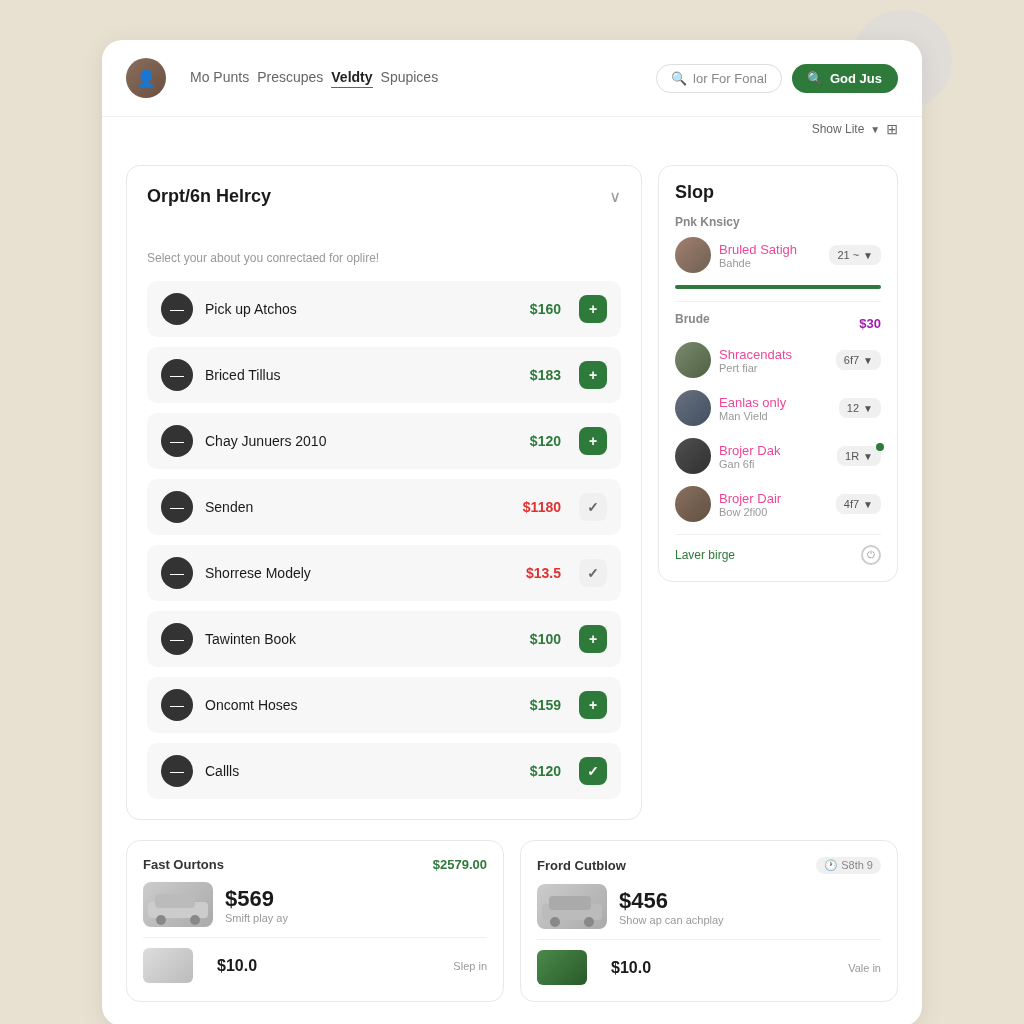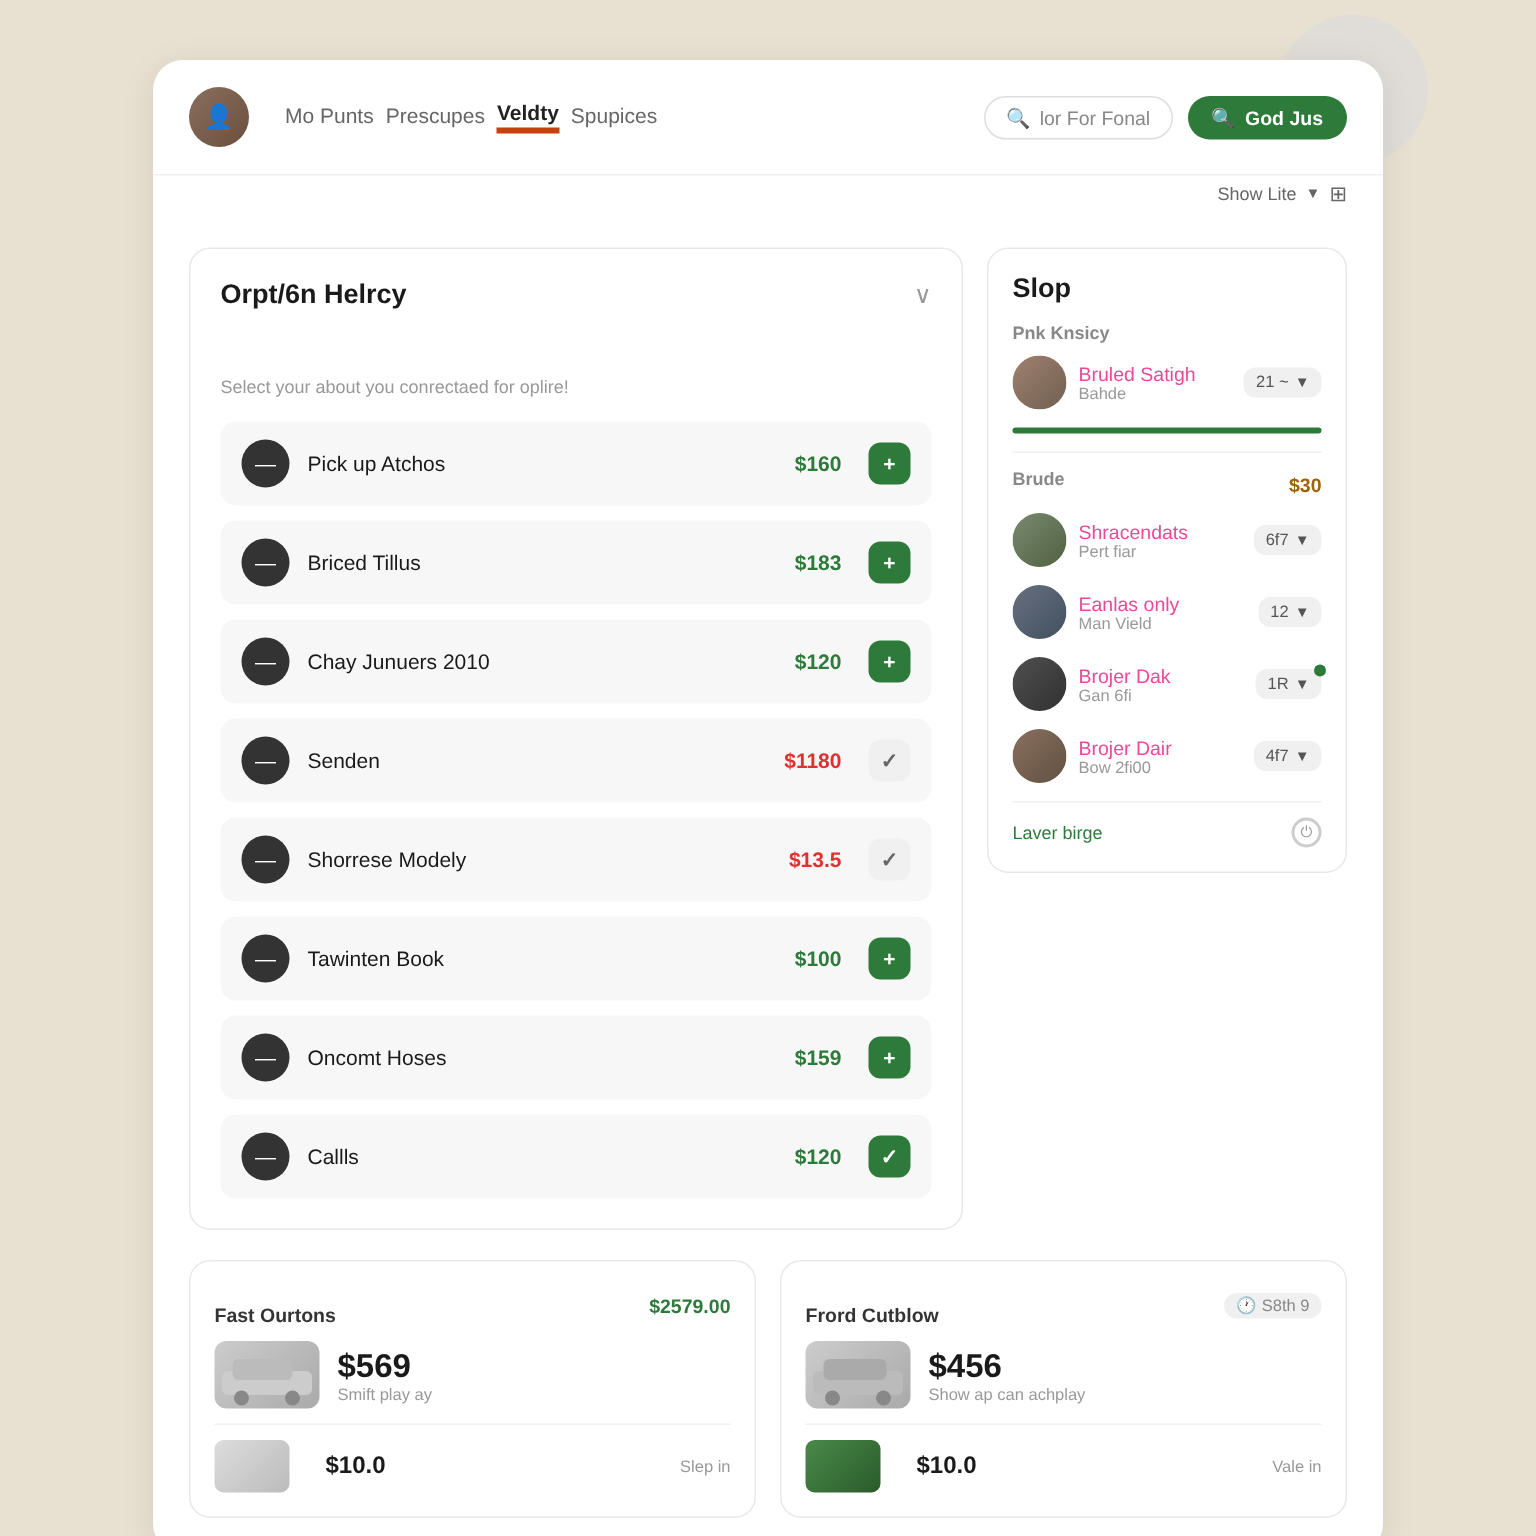--- a/index.html
+++ b/index.html
@@ -49,21 +49,21 @@
     }
     .nav-item {
       font-size: 14px;
       color: #666;
       cursor: pointer;
       padding-bottom: 2px;
     }
     .nav-item.active {
       color: #222;
       font-weight: 600;
-      border-bottom: 4px solid #c2410c;
+      border-bottom: 1px solid #c2410c;
     }
     .header-right {
       display: flex;
       align-items: center;
       gap: 10px;
     }
     .search-box {
       display: flex;
       align-items: center;
       border: 1px solid #ddd;
@@ -191,21 +191,20 @@
     .bottom-card-header {
       display: flex;
       justify-content: space-between;
       align-items: center;
       margin-bottom: 10px;
     }
     .bottom-card-title {
       font-size: 13px;
       font-weight: 600;
       color: #333;
-      margin-top: 12px;
     }
     .bottom-card-price {
       font-size: 13px;
       font-weight: 600;
       color: #2d7a3a;
     }
     .bottom-card-badge {
       font-size: 11px;
       color: #888;
       background: #f0f0f0;
@@ -331,21 +330,21 @@
     }
     .section-row {
       display: flex;
       justify-content: space-between;
       align-items: center;
       margin-bottom: 8px;
     }
     .section-price {
       font-size: 13px;
       font-weight: 600;
-      color: #a16207;
+      color: #a21caf;
     }
     .right-link {
       font-size: 12px;
       color: #2d7a3a;
       cursor: pointer;
       text-decoration: none;
     }
     .power-icon {
       width: 20px; height: 20px;
       border-radius: 50%;

